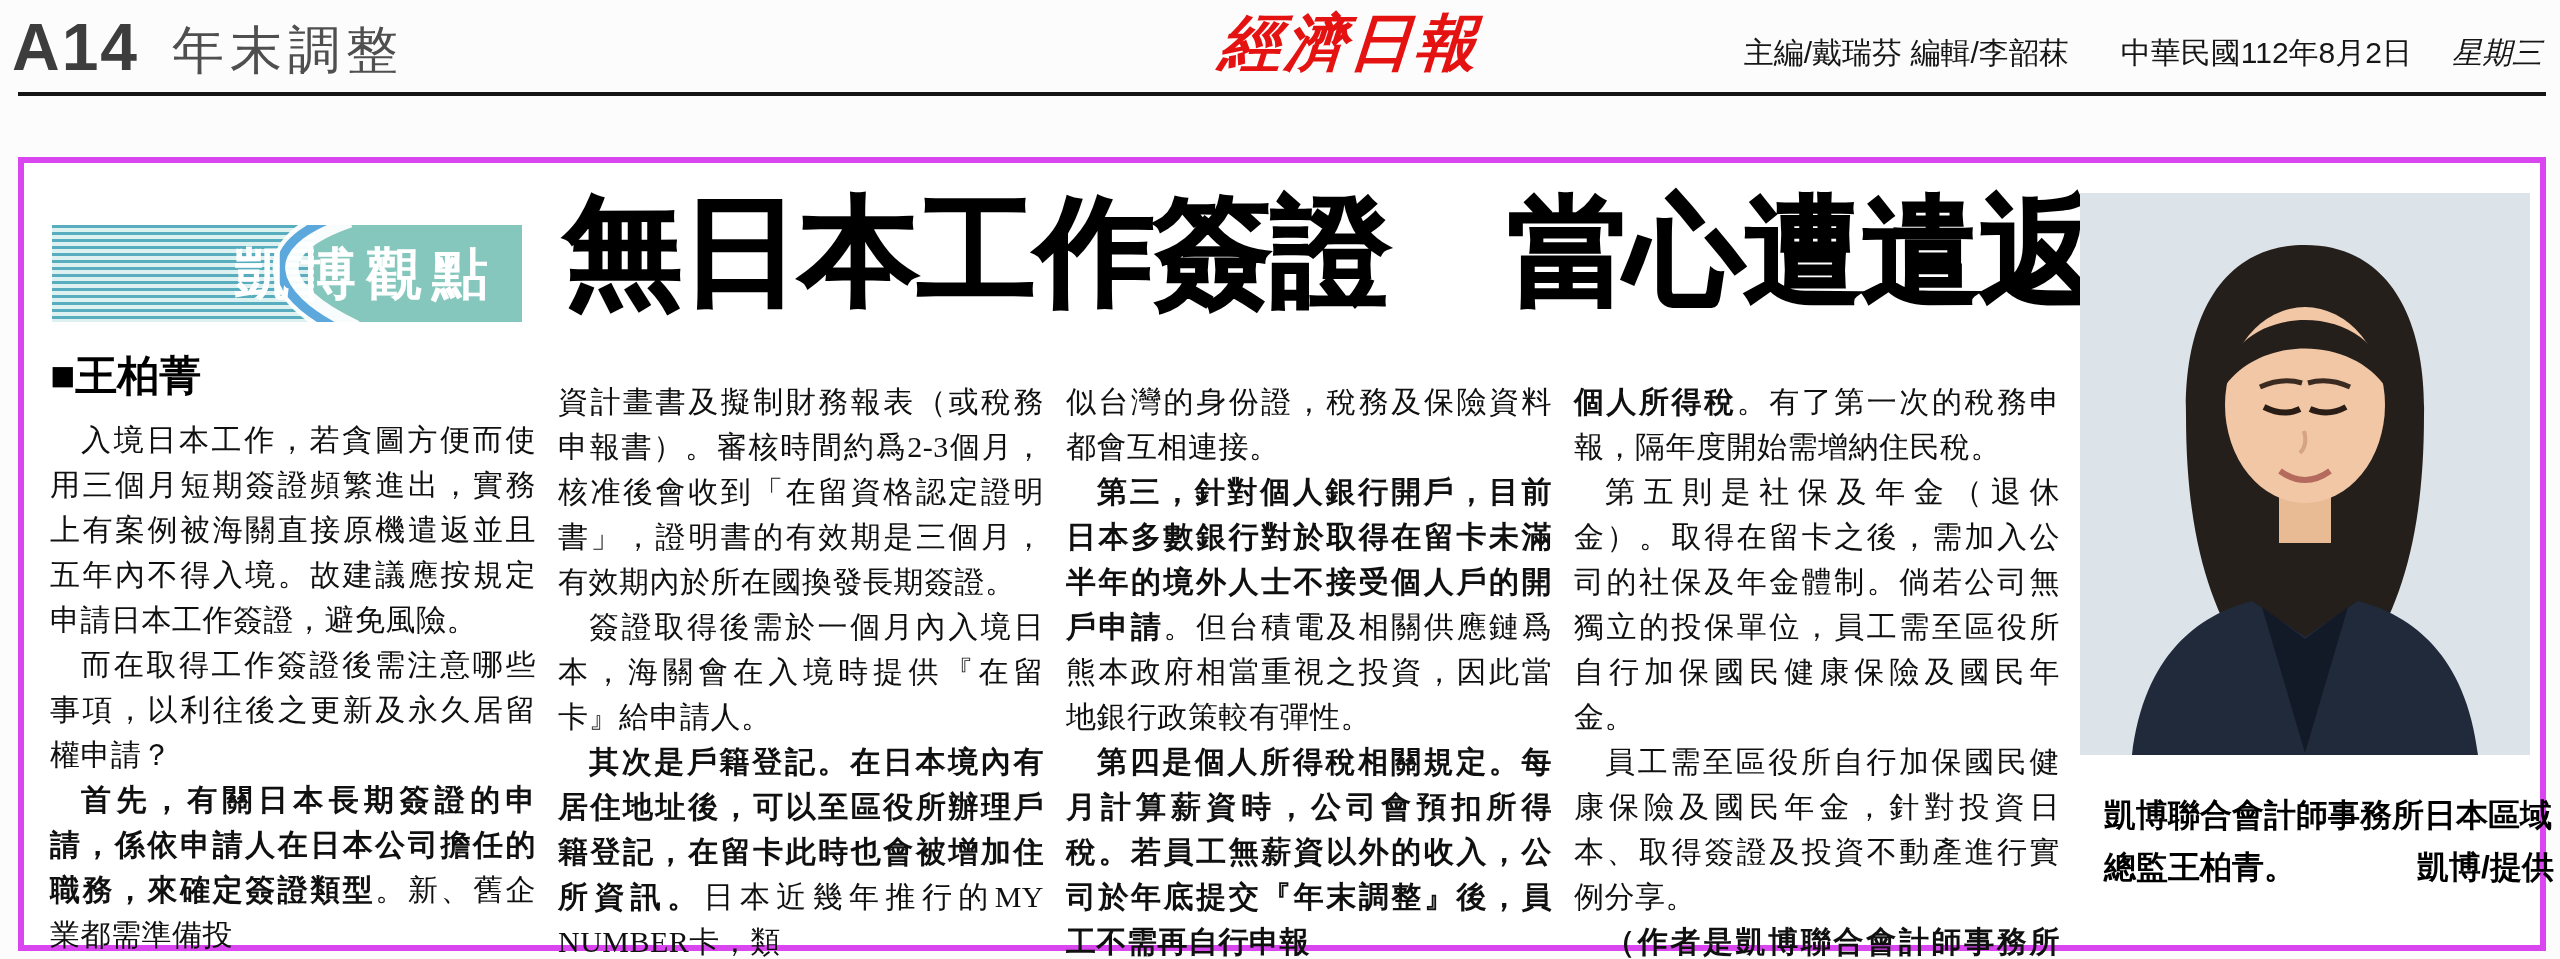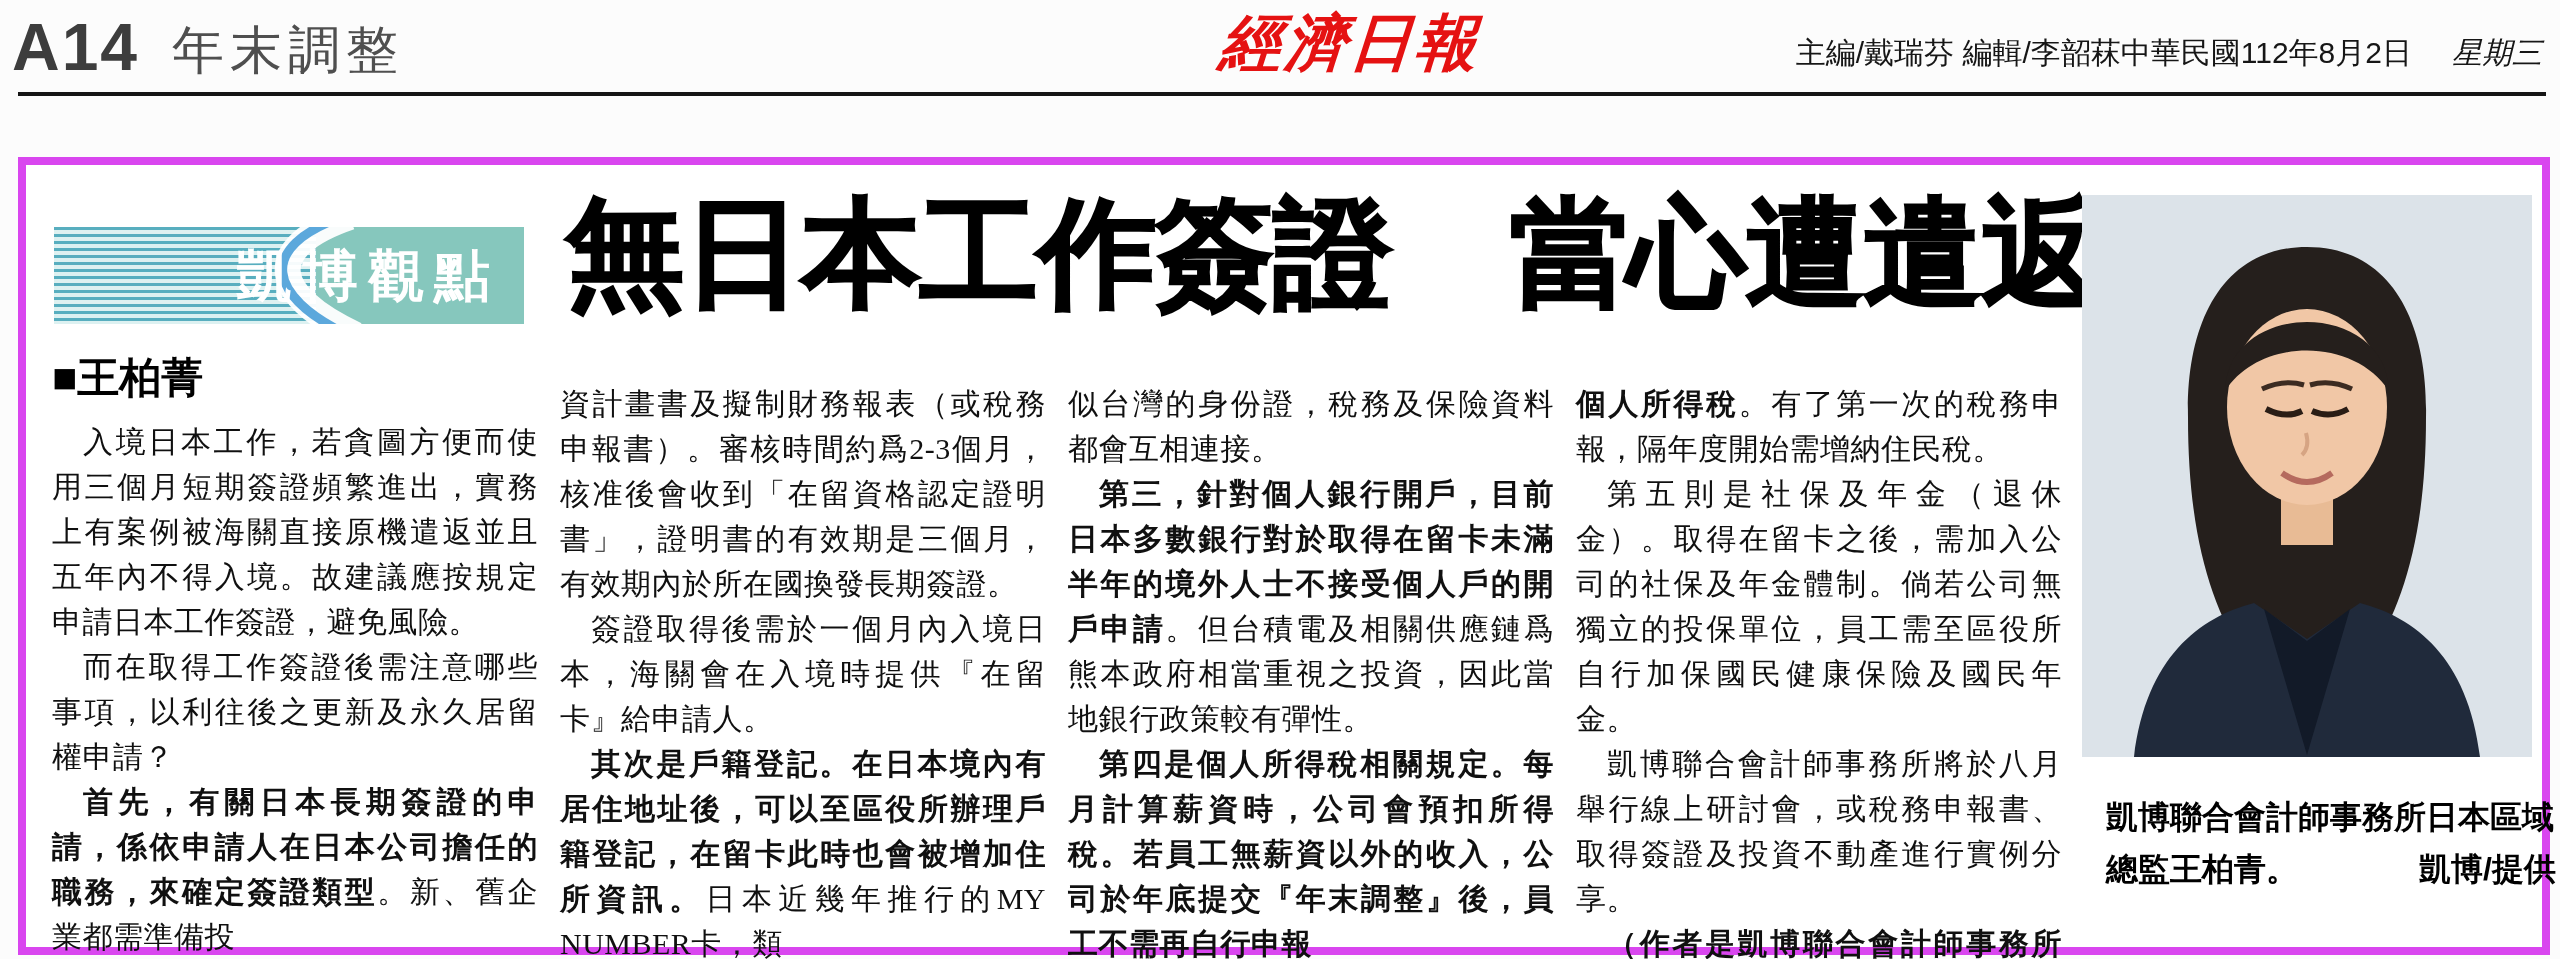--- a/index.html
+++ b/index.html
@@ -18,29 +18,29 @@
   }
   .masthead{
     position:absolute;left:1130px;top:6px;width:440px;text-align:center;
     font:700 62px/1.2 "Liberation Serif", serif;color:#e51212;
     font-style:italic;letter-spacing:3px;transform:skewX(-4deg);
   }
   .credits{
     position:absolute;right:18px;top:38px;
     font:400 30px/1 "Liberation Sans", sans-serif;color:#161616;white-space:nowrap;
   }
-  .credits .gap-lg{}
+  .credits .gap-lg{margin-left:52px;}
   .credits .gap-sm{margin-left:40px;font-style:italic;}
   .header-rule{
     position:absolute;left:18px;top:92px;width:2528px;height:4px;background:#151515;
   }
   
   .article-box{
     position:absolute;left:18px;top:157px;width:2516px;height:782px;
-    border:8px solid #d946ef;background:#ffffff;
+    border:6px solid #d946ef;background:#ffffff;
   }
   
   .banner{
     position:absolute;left:28px;top:62px;width:470px;height:97px;
     background:#86c7bd;overflow:hidden;
   }
   .banner-stripes{
     position:absolute;left:0;top:0;bottom:0;width:262px;
     background:repeating-linear-gradient(180deg,#58aebf 0px,#58aebf 3px,#ddf1f1 3px,#ddf1f1 7px);
   }
@@ -117,21 +117,21 @@
         <p class="para indent"><span class="run bold">其次是戶籍登記。在日本境內有居住地址後，可以至區役所辦理戶籍登記，在留卡此時也會被增加住所資訊。</span><span class="run">日本近幾年推行的MY NUMBER卡，類</span></p>
       </div>
       <div class="col">
         <p class="para"><span class="run">似台灣的身份證，稅務及保險資料都會互相連接。</span></p>
         <p class="para indent"><span class="run bold">第三，針對個人銀行開戶，目前日本多數銀行對於取得在留卡未滿半年的境外人士不接受個人戶的開戶申請</span><span class="run">。但台積電及相關供應鏈爲熊本政府相當重視之投資，因此當地銀行政策較有彈性。</span></p>
         <p class="para indent"><span class="run bold">第四是個人所得稅相關規定。每月計算薪資時，公司會預扣所得稅。若員工無薪資以外的收入，公司於年底提交『年末調整』後，員工不需再自行申報</span></p>
       </div>
       <div class="col">
         <p class="para"><span class="run bold">個人所得稅</span><span class="run">。有了第一次的稅務申報，隔年度開始需增納住民稅。</span></p>
         <p class="para indent"><span class="run">第五則是社保及年金（退休金）。取得在留卡之後，需加入公司的社保及年金體制。倘若公司無獨立的投保單位，員工需至區役所自行加保國民健康保險及國民年金。</span></p>
-        <p class="para indent"><span class="run">凱博聯合會計師事務所將於八月舉行線上研討會，或稅務申報書、取得簽證及投資不動產進行實例分享。</span></p>
+        <p class="para indent"><span class="run">員工需至區役所自行加保國民健康保險及國民年金，針對投資日本、取得簽證及投資不動產進行實例分享。</span></p>
         <p class="para indent"><span class="run bold">（作者是凱博聯合會計師事務所日本區域總監）</span></p>
       </div>
     </div>
 
   <div class="photo">
     <svg viewBox="0 0 450 562">
       <rect x="0" y="0" width="450" height="562" fill="#dce3e9"></rect>
 
       <path d="M225,52 C140,52 104,128 106,222 C106,338 128,408 162,462 L288,462 C322,408 344,338 344,222 C346,128 310,52 225,52 Z" fill="#251f1c"></path>
 

